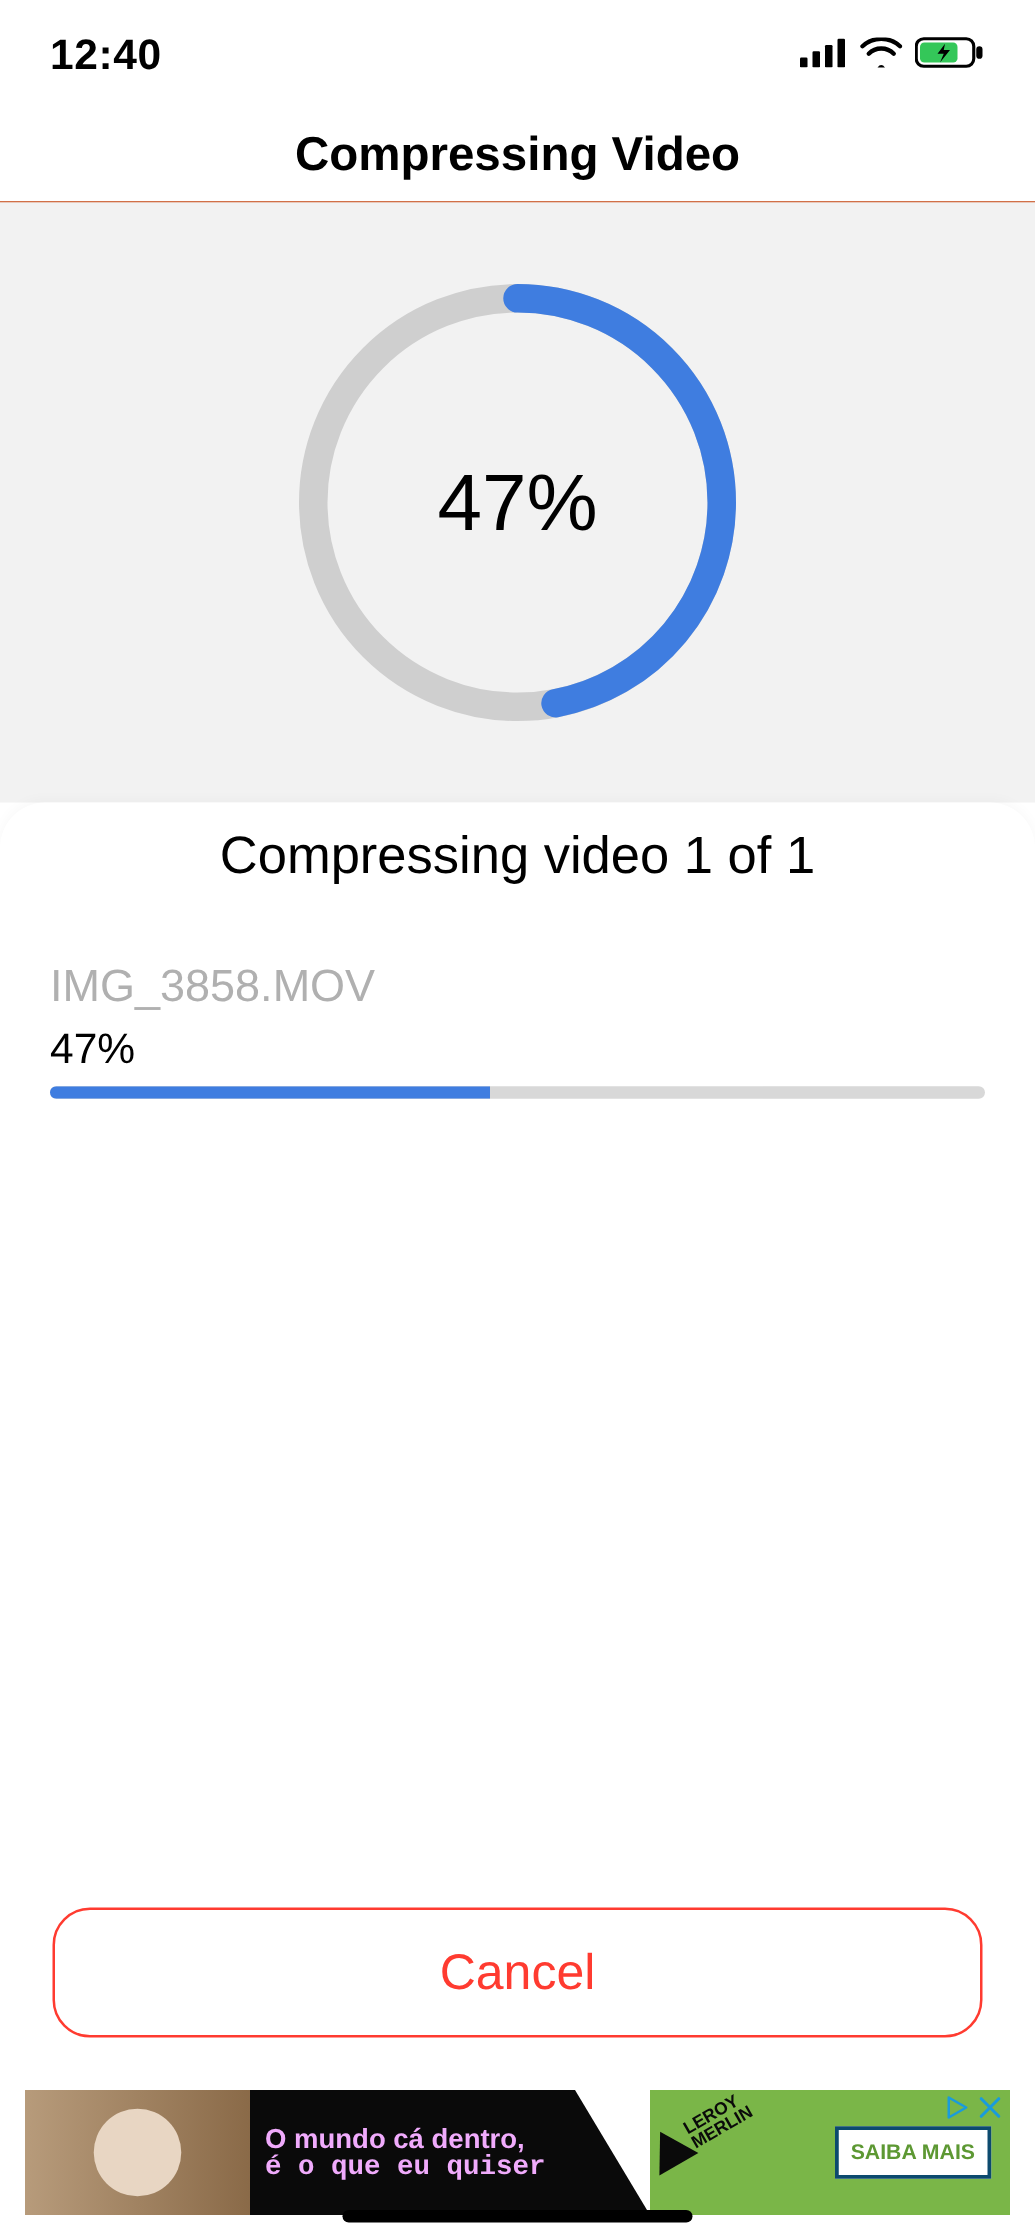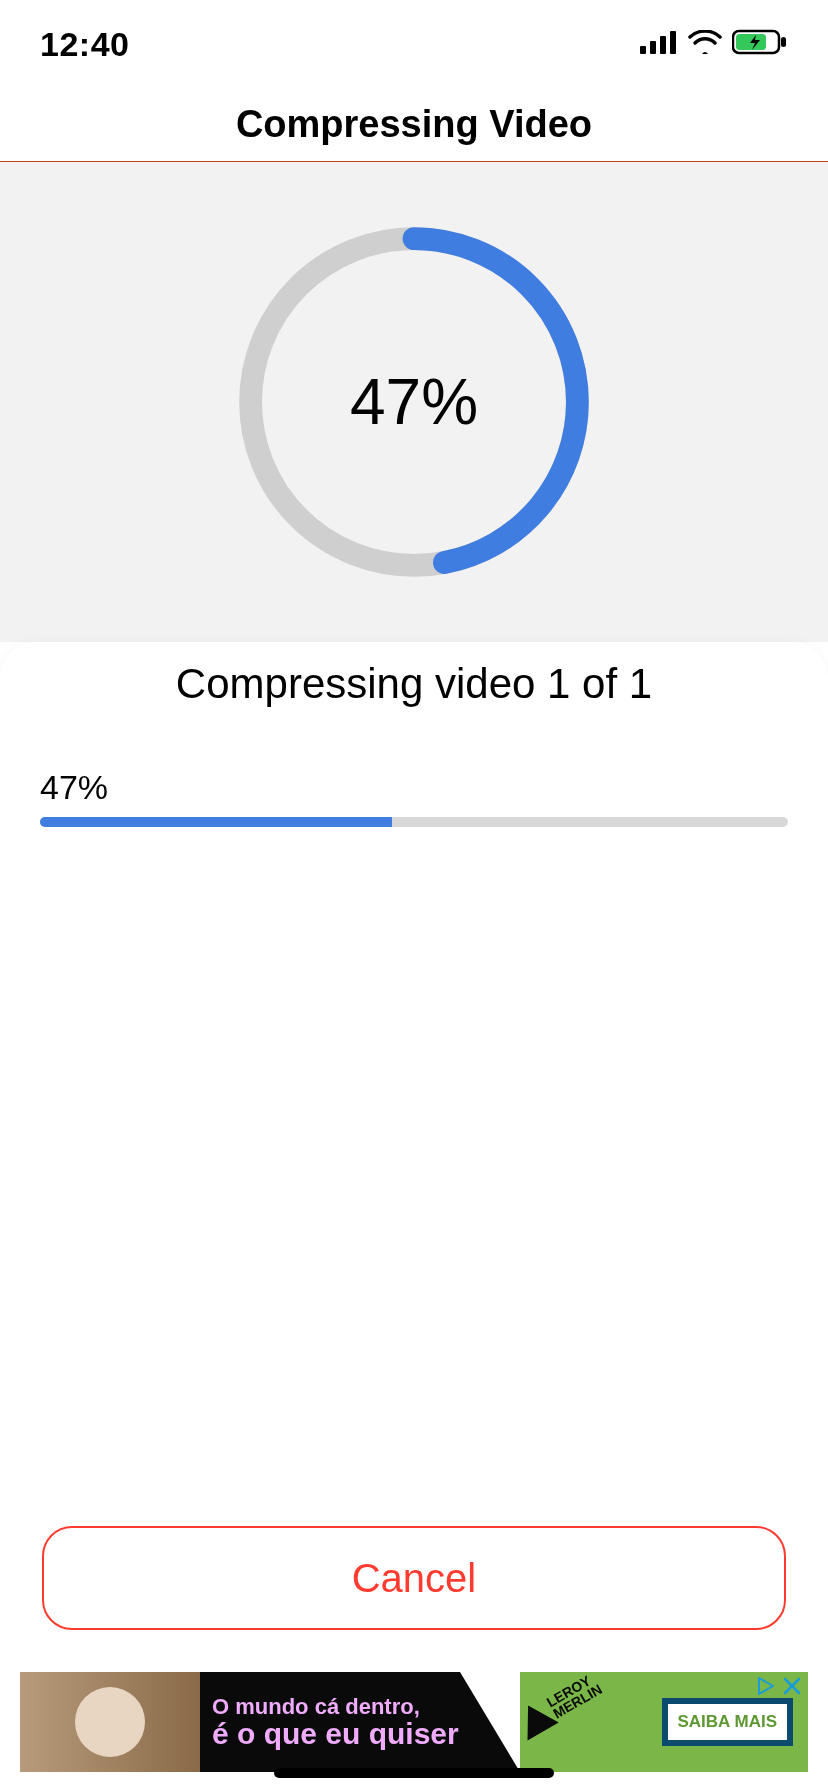--- a/index.html
+++ b/index.html
@@ -28,24 +28,24 @@
   .spacer { flex:1; }
   
   .cancel-wrap { padding:16px 42px 30px 42px; }
   .cancel-btn { width:100%; height:104px; border-radius:30px; border:2px solid #ff3b30; background:#fff; color:#ff3b30; font-size:40px; font-weight:400; display:flex; align-items:center; justify-content:center; }
   
   .ad { margin:12px 20px 20px 20px; height:100px; position:relative; display:flex; overflow:hidden;}
   .ad-left { flex:0 0 180px; background:linear-gradient(90deg,#b79b7b 0%, #8a6a48 100%); display:flex; align-items:center; justify-content:center;}
   .ad-left .people { width:70px; height:70px; border-radius:50%; background:#e8d6c3; position:relative; }
   .ad-mid { flex:0 0 260px; background:#0a0a0a; display:flex; flex-direction:column; justify-content:center; padding-left:12px; color:#f0abfc;}
   .ad-mid .l1 { font-size:22px; font-weight:700; line-height:1.05; }
-  .ad-mid .l2 { font-size:30px; font-weight:700; line-height:1.05; }
+  .ad-mid .l2 { font-size:22px; font-weight:700; line-height:1.05;font-family:Liberation Mono, monospace; }
   .ad-tri { width:0; height:0; border-top:100px solid transparent; border-left:60px solid #0a0a0a; }
   .ad-right { flex:1; background:#7ab648; position:relative; display:flex; align-items:center; justify-content:flex-end; padding-right:15px;}
-  .ad-cta { background:#fff; border:6px solid #0c4a6e; color:#5d9833; font-size:17px; font-weight:700; padding:8px 10px;}
+  .ad-cta { background:#fff; border:3px solid #0c4a6e; color:#5d9833; font-size:17px; font-weight:700; padding:8px 10px;}
   .ad-logo { position:absolute; left:-6px; top:18px; transform:rotate(-30deg); display:flex; align-items:center; }
   .ad-logo .tri { width:0;height:0;border-left:18px solid transparent;border-right:18px solid transparent;border-bottom:30px solid #0a0a0a; }
   .ad-logo .txt { font-size:14px; font-weight:700; color:#0a0a0a; display:flex; flex-direction:column; line-height:0.9;}
   .ad-badge { position:absolute; top:4px; right:6px; display:flex; align-items:center; gap:6px; }
   .ad-badge svg { display:block; }
   
   .home-indicator { position:absolute; bottom:14px; left:50%; transform:translateX(-50%); width:280px; height:10px; background:#000; border-radius:6px; }
 </style>
 </head>
 <body>
@@ -91,20 +91,21 @@
         <circle cx="100" cy="100" r="86" fill="none" stroke="#cfcfcf" stroke-width="12"></circle>
         <circle id="ring-arc" cx="100" cy="100" r="86" fill="none" stroke="#3f7de0" stroke-width="12" stroke-linecap="round" transform="rotate(-90 100 100)" stroke-dasharray="540.35" stroke-dashoffset="286.39"></circle>
       </svg>
       <div class="ring-pct">47%</div>
     </div>
   </div>
 
   <div class="card">
     <div class="card-title">Compressing video 1 of 1</div>
     <div class="file-block">
+      <div class="file-name">IMG_3858.MOV</div>
       <div class="file-pct">47%</div>
       <div class="linear-progress">
         <div class="fill" id="linear-fill" style="width: 47%; background: rgb(63, 125, 224);"></div>
       </div>
     </div>
     <div class="spacer"></div>
     <div class="cancel-wrap">
       <button class="cancel-btn">
         <span>Cancel</span>
       </button>

